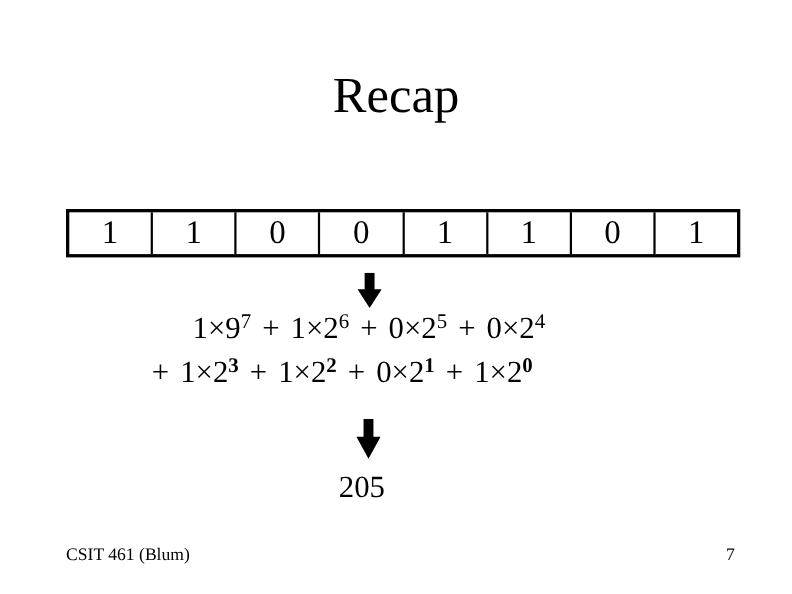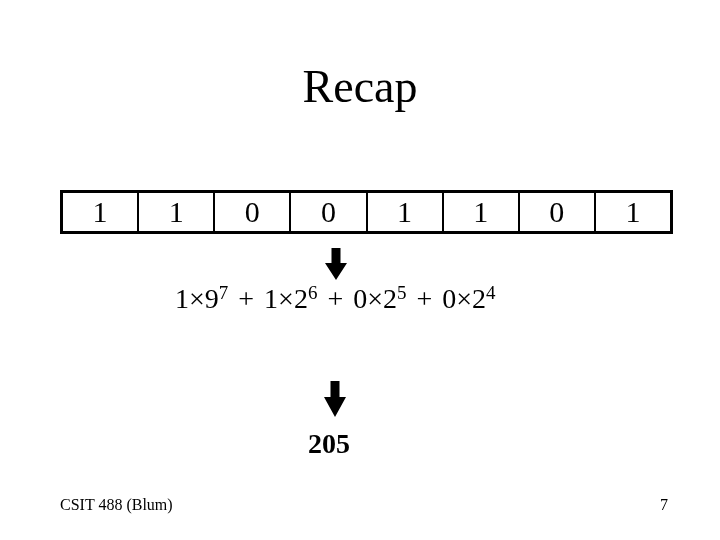--- a/index.html
+++ b/index.html
@@ -50,21 +50,21 @@
     line-height: 0;
     vertical-align: 9px;
   }
   .formula.line2 sup { font-weight: bold; }
   .formula.line1 { left: 175px; top: 285px; }
   .formula.line2 { left: 138px; top: 325px; }
   .result {
     position: absolute;
     left: 308px; top: 430px;
     font-size: 28px;
-    font-weight: bold;
+    font-weight: normal;
     line-height: 1;
   }
   .footer-left {
     position: absolute;
     left: 60px; top: 497px;
     font-size: 16px;
     line-height: 1;
   }
   .footer-right {
     position: absolute;
@@ -94,26 +94,27 @@
   </div>
 
   <div class="arrow" style="left:325px; top:248px;">
     <svg width="22" height="32" viewBox="0 0 22 32" aria-hidden="true">
       <path d="M6.5 0 H15.5 V15 H22 L11 32 L0 15 H6.5 Z" fill="#000"></path>
     </svg>
   </div>
 
   <div class="formula line1"><span>1×9</span><sup>7</sup><span> + 1×2</span><sup>6</sup><span> + 0×2</span><sup>5</sup><span> + 0×2</span><sup>4</sup></div>
 
+  <div class="formula line2"><span>+ 1×2</span><sup>3</sup><span> + 1×2</span><sup>2</sup><span> + 0×2</span><sup>1</sup><span> + 1×2</span><sup>0</sup></div>
 
   <div class="arrow" style="left:324px; top:381px;">
     <svg width="22" height="36" viewBox="0 0 22 36" aria-hidden="true">
       <path d="M6.5 0 H15.5 V16 H22 L11 36 L0 16 H6.5 Z" fill="#000"></path>
     </svg>
   </div>
 
   <div class="result">205</div>
 
-  <div class="footer-left">CSIT 488 (Blum)</div>
+  <div class="footer-left">CSIT 461 (Blum)</div>
 
   <div class="footer-right">7</div>
 
 </div>
 
 </body></html>

